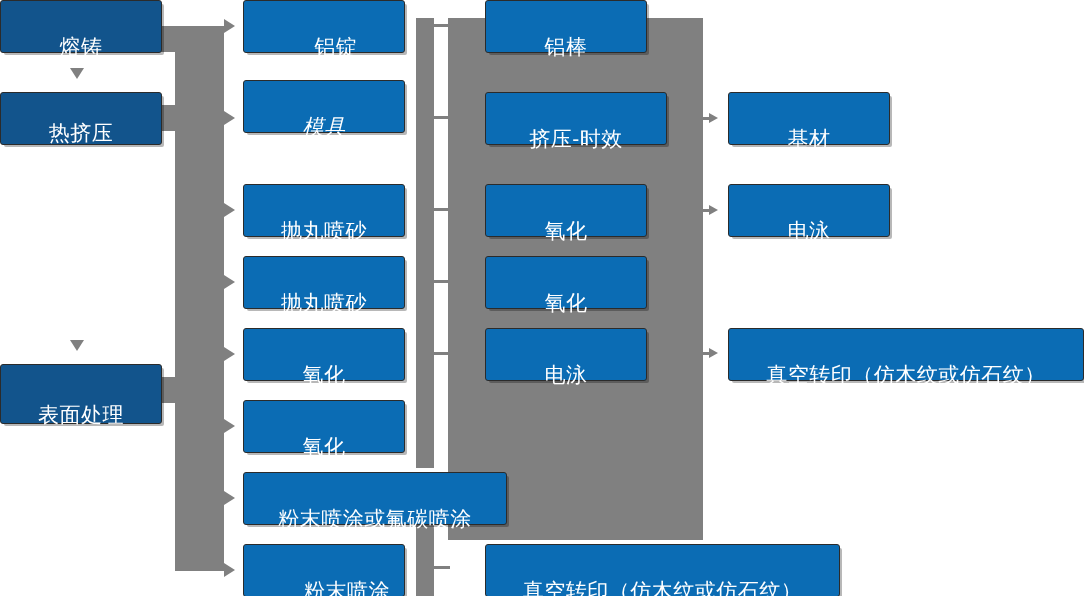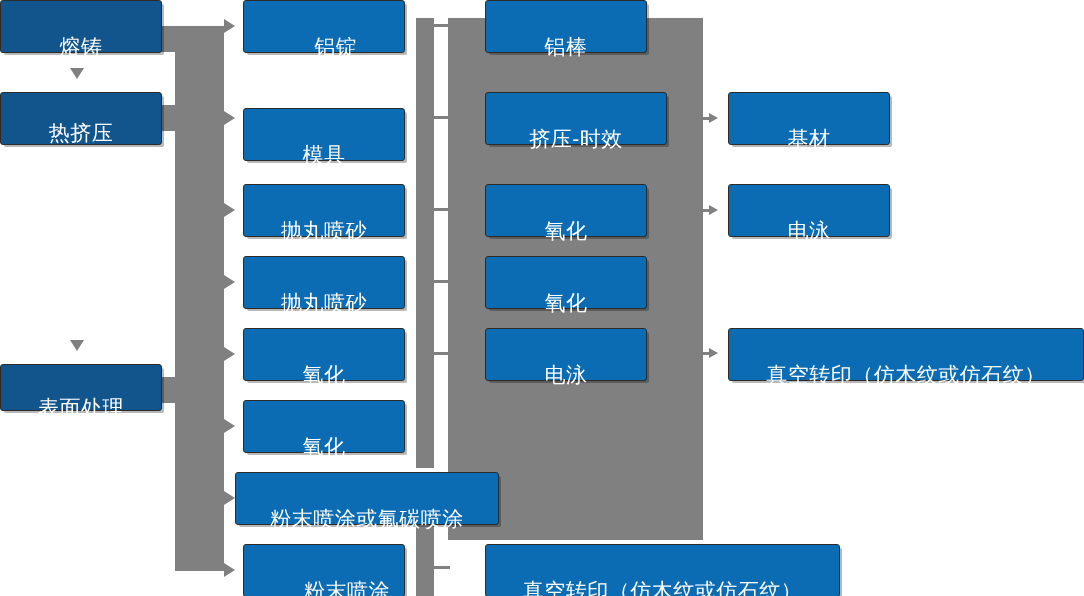--- a/index.html
+++ b/index.html
@@ -121,43 +121,43 @@
 
   <div class="arrow-stem" style="left:703px; top:352px; width:8px;"></div>
   <div class="arrow-sm" style="left:709px; top:348px;"></div>
 
   <div class="box dark" style="left:0px; top:0px; width:162px; height:53px;">
     <span class="lbl">熔铸</span>
   </div>
   <div class="box dark" style="left:0px; top:92px; width:162px; height:53px;align-items:flex-end;">
     <span class="lbl">热挤压</span>
   </div>
-  <div class="box dark" style="left:0px; top:364px; width:162px; height:47px;">
+  <div class="box dark" style="left:0px; top:364px; width:162px; height:60px;">
     <span class="lbl">表面处理</span>
   </div>
 
   <div class="box light" style="left:243px; top:0px; width:162px; height:53px;padding-left:24px;">
     <span class="lbl">铝锭</span>
   </div>
-  <div class="box light" style="left:243px; top:108px; width:162px; height:53px;">
+  <div class="box light" style="left:243px; top:80px; width:162px; height:53px;font-style:italic;">
     <span class="lbl">模具</span>
   </div>
   <div class="box light" style="left:243px; top:184px; width:162px; height:53px;">
     <span class="lbl">抛丸喷砂</span>
   </div>
   <div class="box light" style="left:243px; top:256px; width:162px; height:53px;">
     <span class="lbl">抛丸喷砂</span>
   </div>
   <div class="box light" style="left:243px; top:328px; width:162px; height:53px;">
     <span class="lbl">氧化</span>
   </div>
   <div class="box light" style="left:243px; top:400px; width:162px; height:53px;">
     <span class="lbl">氧化</span>
   </div>
-  <div class="box light" style="left:235px; top:472px; width:264px; height:53px;">
+  <div class="box light" style="left:243px; top:472px; width:264px; height:53px;">
     <span class="lbl">粉末喷涂或氟碳喷涂</span>
   </div>
   <div class="box light" style="left:243px; top:544px; width:162px; height:53px;padding-left:46px;">
     <span class="lbl">粉末喷涂</span>
   </div>
 
   <div class="box light" style="left:485px; top:0px; width:162px; height:53px;">
     <span class="lbl">铝棒</span>
   </div>
   <div class="box light" style="left:485px; top:92px; width:182px; height:53px;">

